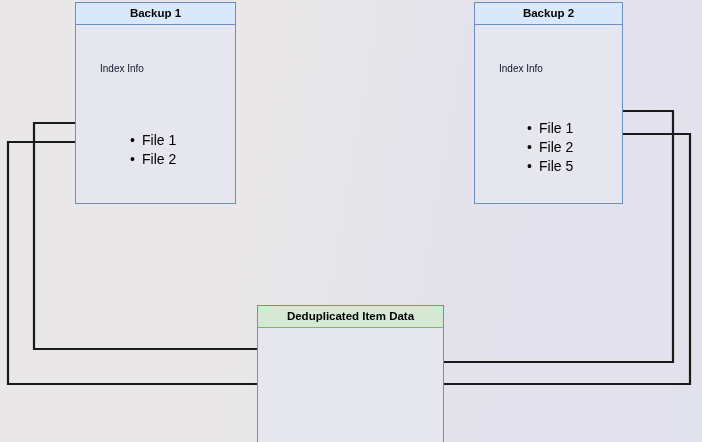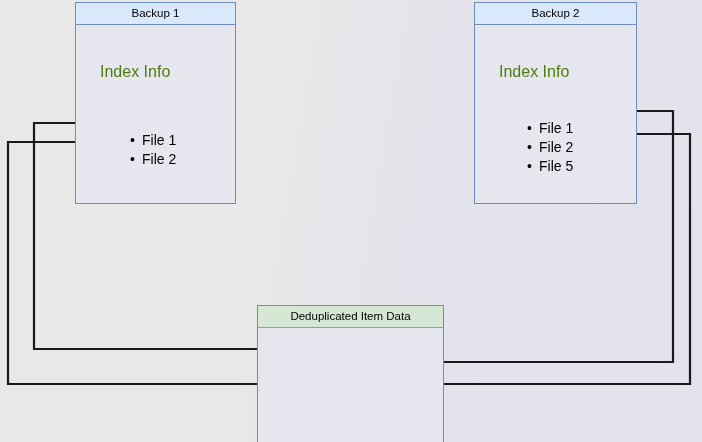--- a/index.html
+++ b/index.html
@@ -44,39 +44,39 @@
   .node.green {
     border: 1px solid #22c55e;
     margin-top: 24px;
   }
   .node-header {
     box-sizing: border-box;
     height: 22px;
     line-height: 21px;
     text-align: center;
     font-size: 11.5px;
-    font-weight: normal;
+    font-weight: bold;
     color: #000000;
   }
   .node.blue > .node-header {
     background: #dae8fc;
     border-bottom: 1px solid #6c8ebf;
   }
   .node.green > .node-header {
     background: #d5e8d4;
     border-bottom: 1px solid #82b366;
   }
   .node-body {
     position: relative;
     height: calc(100% - 22px);
   }
   .index-label {
     position: absolute;
-    font-size: 16px;
-    color: #4d7c0f;
+    font-size: 10px;
+    color: #0f172a;
     white-space: nowrap;
   }
   ul.bullets {
     position: absolute;
     margin: 0;
     padding: 0 0 0 16px;
     list-style: none;
   }
   ul.bullets > li {
     position: relative;
@@ -122,21 +122,21 @@
     <div class="node-header">Backup 1</div>
     <div class="node-body">
       <div class="index-label" style="left:24px; top:38px;">Index Info</div>
       <ul class="bullets" style="left:50px; top:106px;">
         <li>File 1</li>
         <li>File 2</li>
       </ul>
     </div>
   </div>
 
-  <div class="node blue" style="left:474px; top:2px; width:163px; height:202px;">
+  <div class="node blue" style="left:474px; top:2px; width:149px; height:202px;">
     <div class="node-header">Backup 2</div>
     <div class="node-body">
       <div class="index-label" style="left:24px; top:38px;">Index Info</div>
       <ul class="bullets" style="left:48px; top:94px;">
         <li>File 1</li>
         <li>File 2</li>
         <li>File 5</li>
       </ul>
     </div>
   </div>

